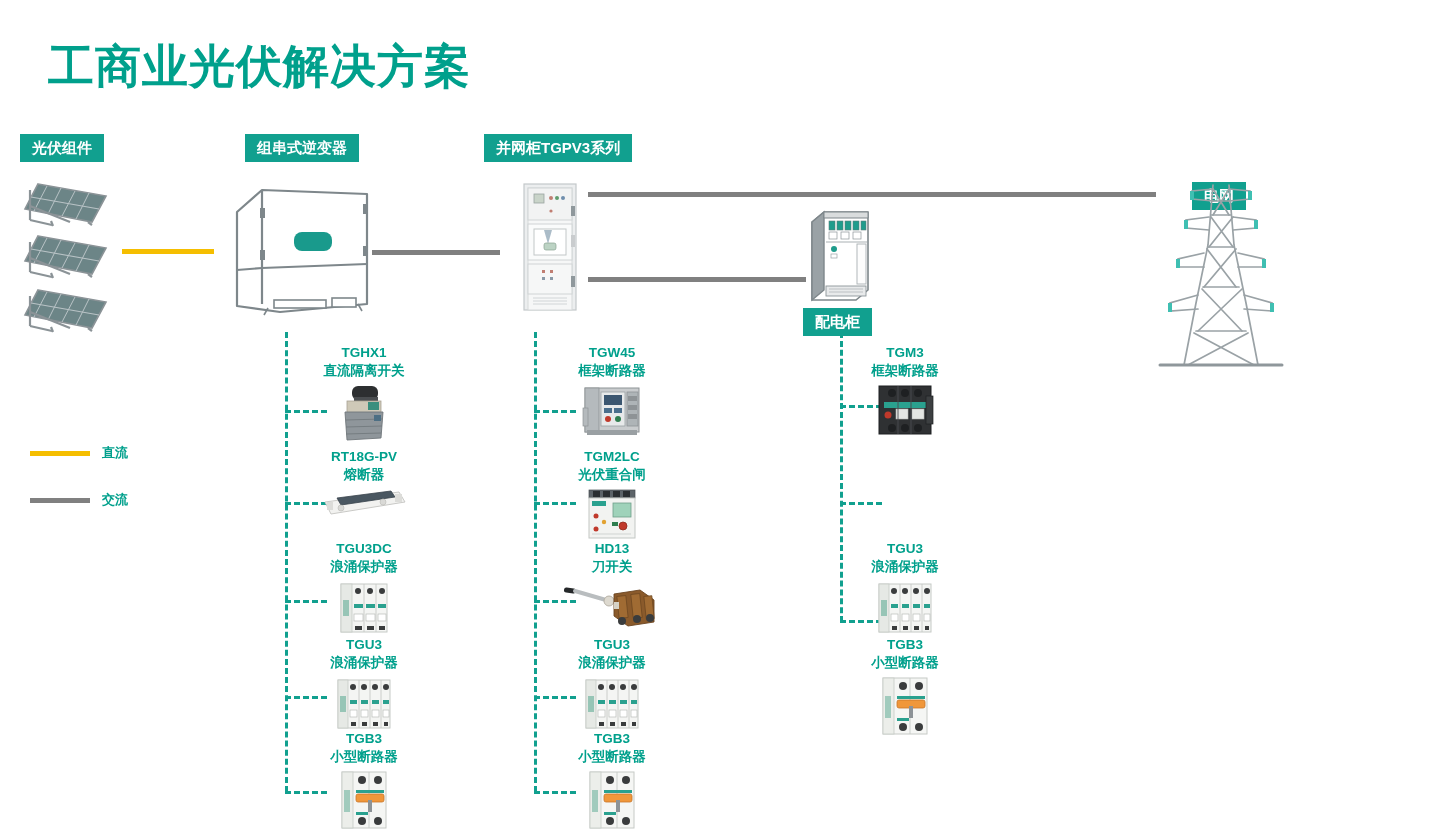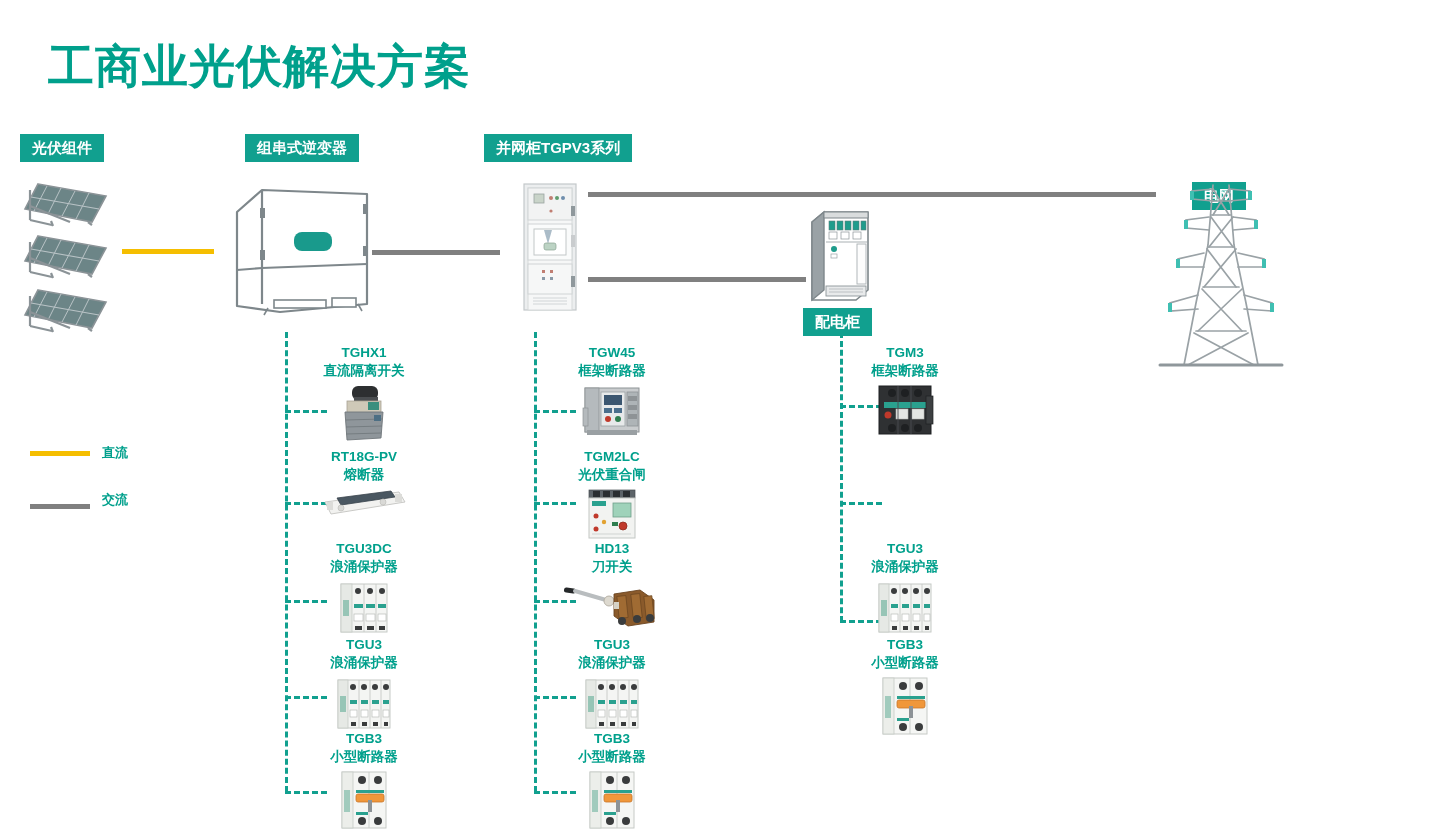--- a/index.html
+++ b/index.html
@@ -77,21 +77,21 @@
   <div class="badge" style="left:20px;top:122px;">光伏组件</div>
   <div class="badge" style="left:233px;top:122px;margin-left:12px;">组串式逆变器</div>
   <div class="badge" style="left:484px;top:122px;">并网柜TGPV3系列</div>
   <div class="badge" style="left:803px;top:296px;">配电柜</div>
   <div class="badge" style="left:1192px;top:122px;margin-top:48px;">电网</div>
 
   <div class="legend-row" style="left:30px;top:432px;">
     <span class="legend-line" style="background:#f5be00;"></span>
     <span class="legend-label">直流</span>
   </div>
-  <div class="legend-row" style="left:30px;top:479px;align-items:flex-end;">
+  <div class="legend-row" style="left:30px;top:479px;">
     <span class="legend-line" style="background:#808080;"></span>
     <span class="legend-label">交流</span>
   </div>
 
   <div class="flow-line" style="left:122px;top:237px;width:92px;background:#f5be00;"></div>
 
   <div class="flow-line" style="left:372px;top:238px;width:128px;background:#808080;"></div>
 
   <div class="flow-line" style="left:588px;top:180px;width:568px;background:#808080;"></div>
 

